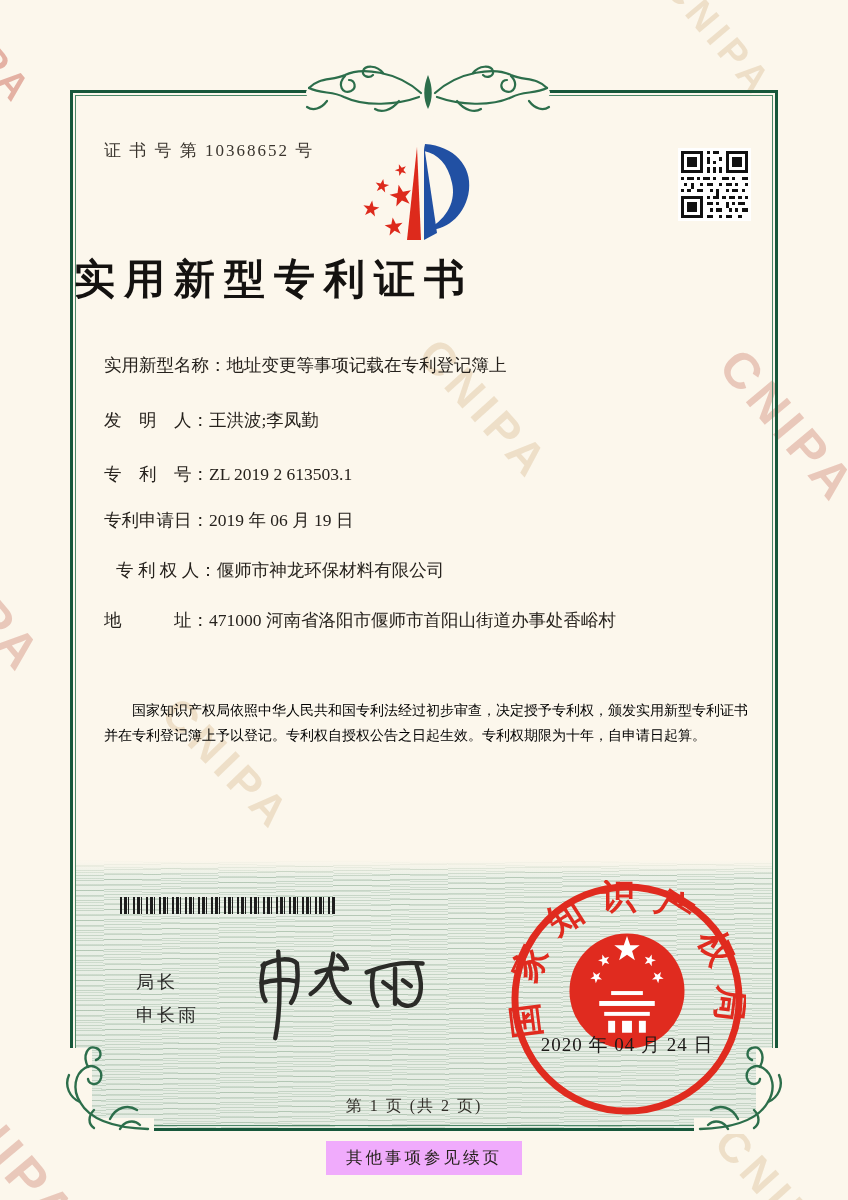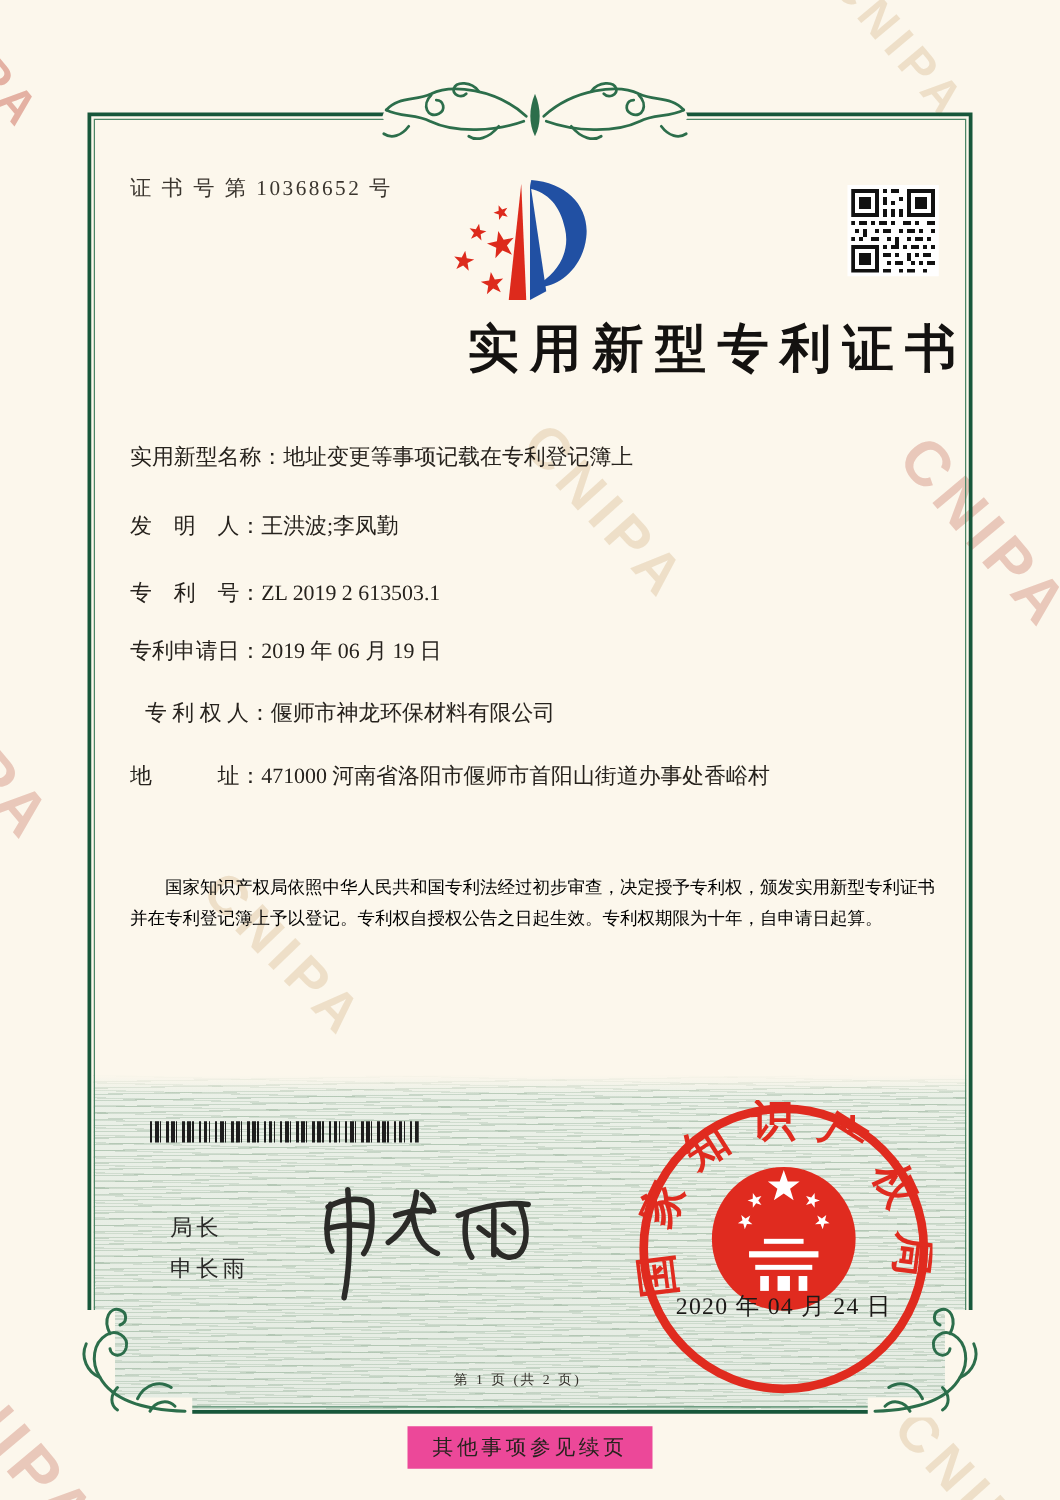--- a/index.html
+++ b/index.html
@@ -42,21 +42,21 @@
     border:3px solid #17573a;
   }
   .frame-inner{position:absolute;inset:2px;border:1px solid #4c8767;}
   .deco{position:absolute;z-index:4;}
   
   .content{position:absolute;inset:0;z-index:5;border-radius:13px;}
   .cert-no{position:absolute;left:104px;top:139px;font-size:17px;letter-spacing:2px;color:#3a352e;}
   .logo{position:absolute;left:356px;top:138px;width:124px;height:110px;}
   .qr{position:absolute;left:678px;top:148px;width:67px;height:67px;background:#fff;padding:3px;}
   .title{
-    position:absolute;left:74px;top:252px;width:700px;margin:0;text-align:right;
+    position:absolute;left:74px;top:252px;width:700px;margin:0;text-align:left;
     font-size:41px;font-weight:600;letter-spacing:9px;color:#141210;
   }
   .row{position:absolute;left:104px;width:650px;font-size:17.5px;line-height:26px;white-space:nowrap;}
   .row .lbl{color:#26221d;}
   .row .val{color:#26221d;}
   .r0{top:352px;} .r1{top:407px;} .r2{top:461px;} .r3{top:507px;} .r4{top:557px;margin-left:12px;} .r5{top:607px;}
   .r6{top:661px;}
   .grant-no{position:absolute;left:328px;top:0;}
   .paras{
     position:absolute;left:104px;top:699px;width:644px;
@@ -77,25 +77,25 @@
   .director-title{top:970px;}
   .director-name{top:1003px;}
   .signature{position:absolute;left:245px;top:938px;width:200px;height:108px;}
   .seal{position:absolute;left:508px;top:880px;width:238px;height:238px;z-index:6;}
   .seal-date{
     position:absolute;left:522px;top:1032px;width:210px;z-index:7;text-align:center;
     font-size:19px;color:#1c1a18;letter-spacing:1px;white-space:nowrap;
   }
   .footer-page{
     position:absolute;left:74px;top:1096px;width:680px;text-align:center;
-    font-size:11px;letter-spacing:2px;color:#33302a;
+    font-size:16px;letter-spacing:2px;color:#33302a;
   }
   .continuation{
     position:absolute;left:50%;top:1141px;transform:translateX(-50%);
-    background:#ec4899;padding:6px 20px;font-size:16.5px;letter-spacing:3px;color:#26221d;
+    background:#f0abfc;padding:6px 20px;font-size:16.5px;letter-spacing:3px;color:#26221d;
     z-index:7;white-space:nowrap;
   }
 </style>
 </head>
 <body>
 
 <div class="page">
 
   <div class="wm wm-tl">CNIPA</div>
   <div class="wm wm-tr wm-beige">CNIPA</div>

